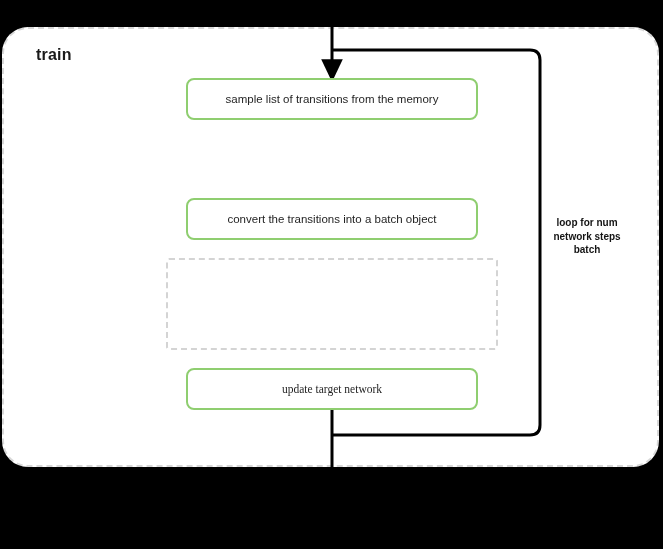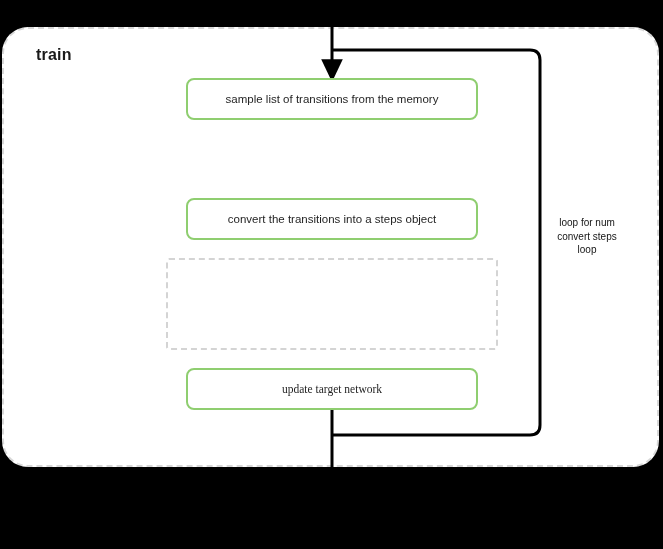--- a/index.html
+++ b/index.html
@@ -97,21 +97,21 @@
     line-height: 1.45;
   }
 
   
   .loop-label {
     position: absolute;
     left: 546px;
     top: 216px;
     width: 82px;
     font-size: 10px;
-    font-weight: normal;
+    font-weight: bold;
     color: #141414;
     line-height: 1.35;
     text-align: center;
   }
 
   
   #wires {
     position: absolute;
     left: 0; top: 0;
     width: 663px;
@@ -141,28 +141,28 @@
   </svg>
 
   <div class="block-title">train</div>
 
   <div class="gbox b1">
     <span>sample list of transitions from the memory</span>
   </div>
 
 
   <div class="gbox b3">
-    <span>convert the transitions into a steps object</span>
+    <span>convert the transitions into a batch object</span>
   </div>
 
   <div class="sub-block"></div>
 
   <div class="gbox b5">
     <span>update target network</span>
   </div>
 
   <div class="loop-label">
     <div>loop for num</div>
-    <div>convert steps</div>
-    <div>loop</div>
+    <div>network steps</div>
+    <div>batch</div>
   </div>
 
 </div>
 
 </body></html>

